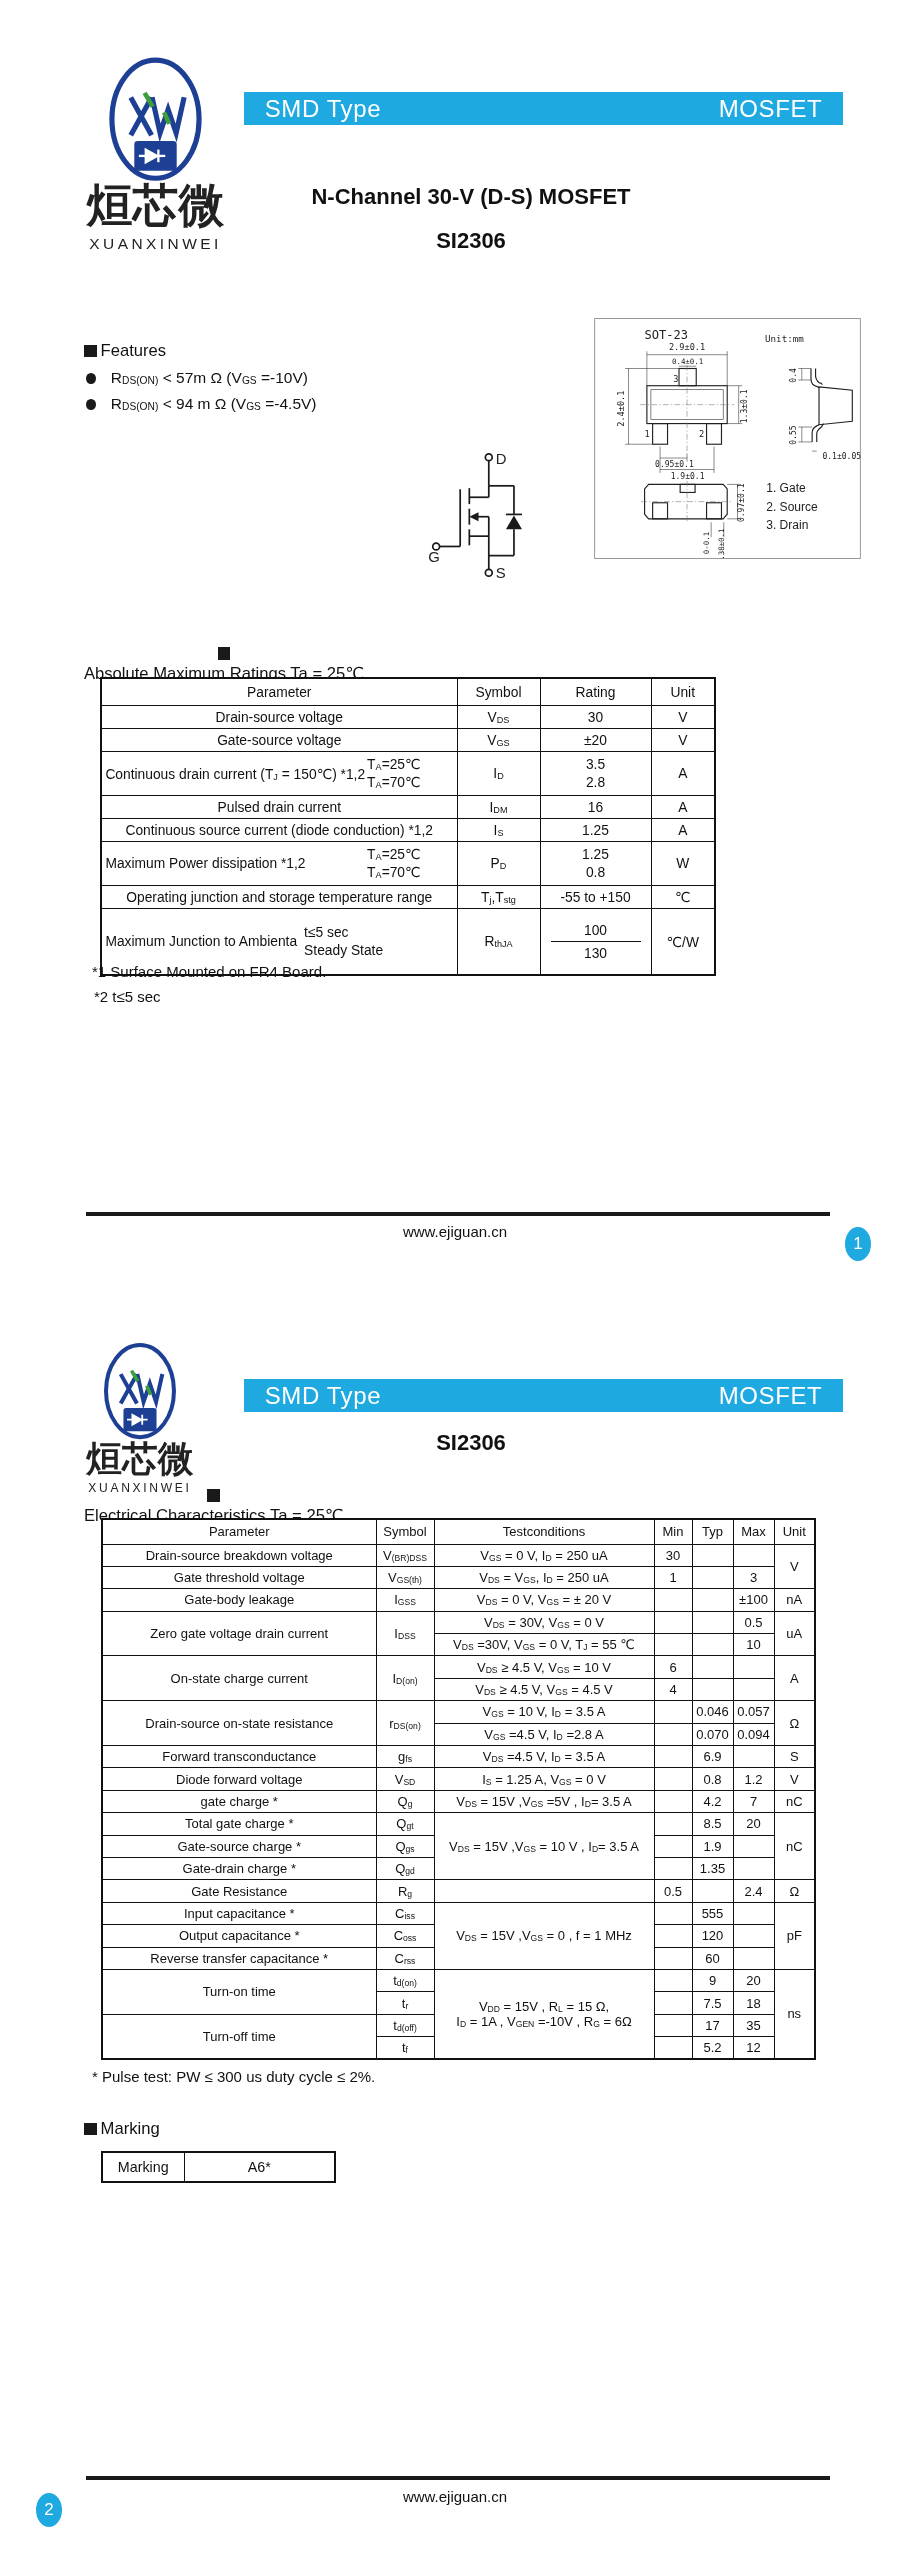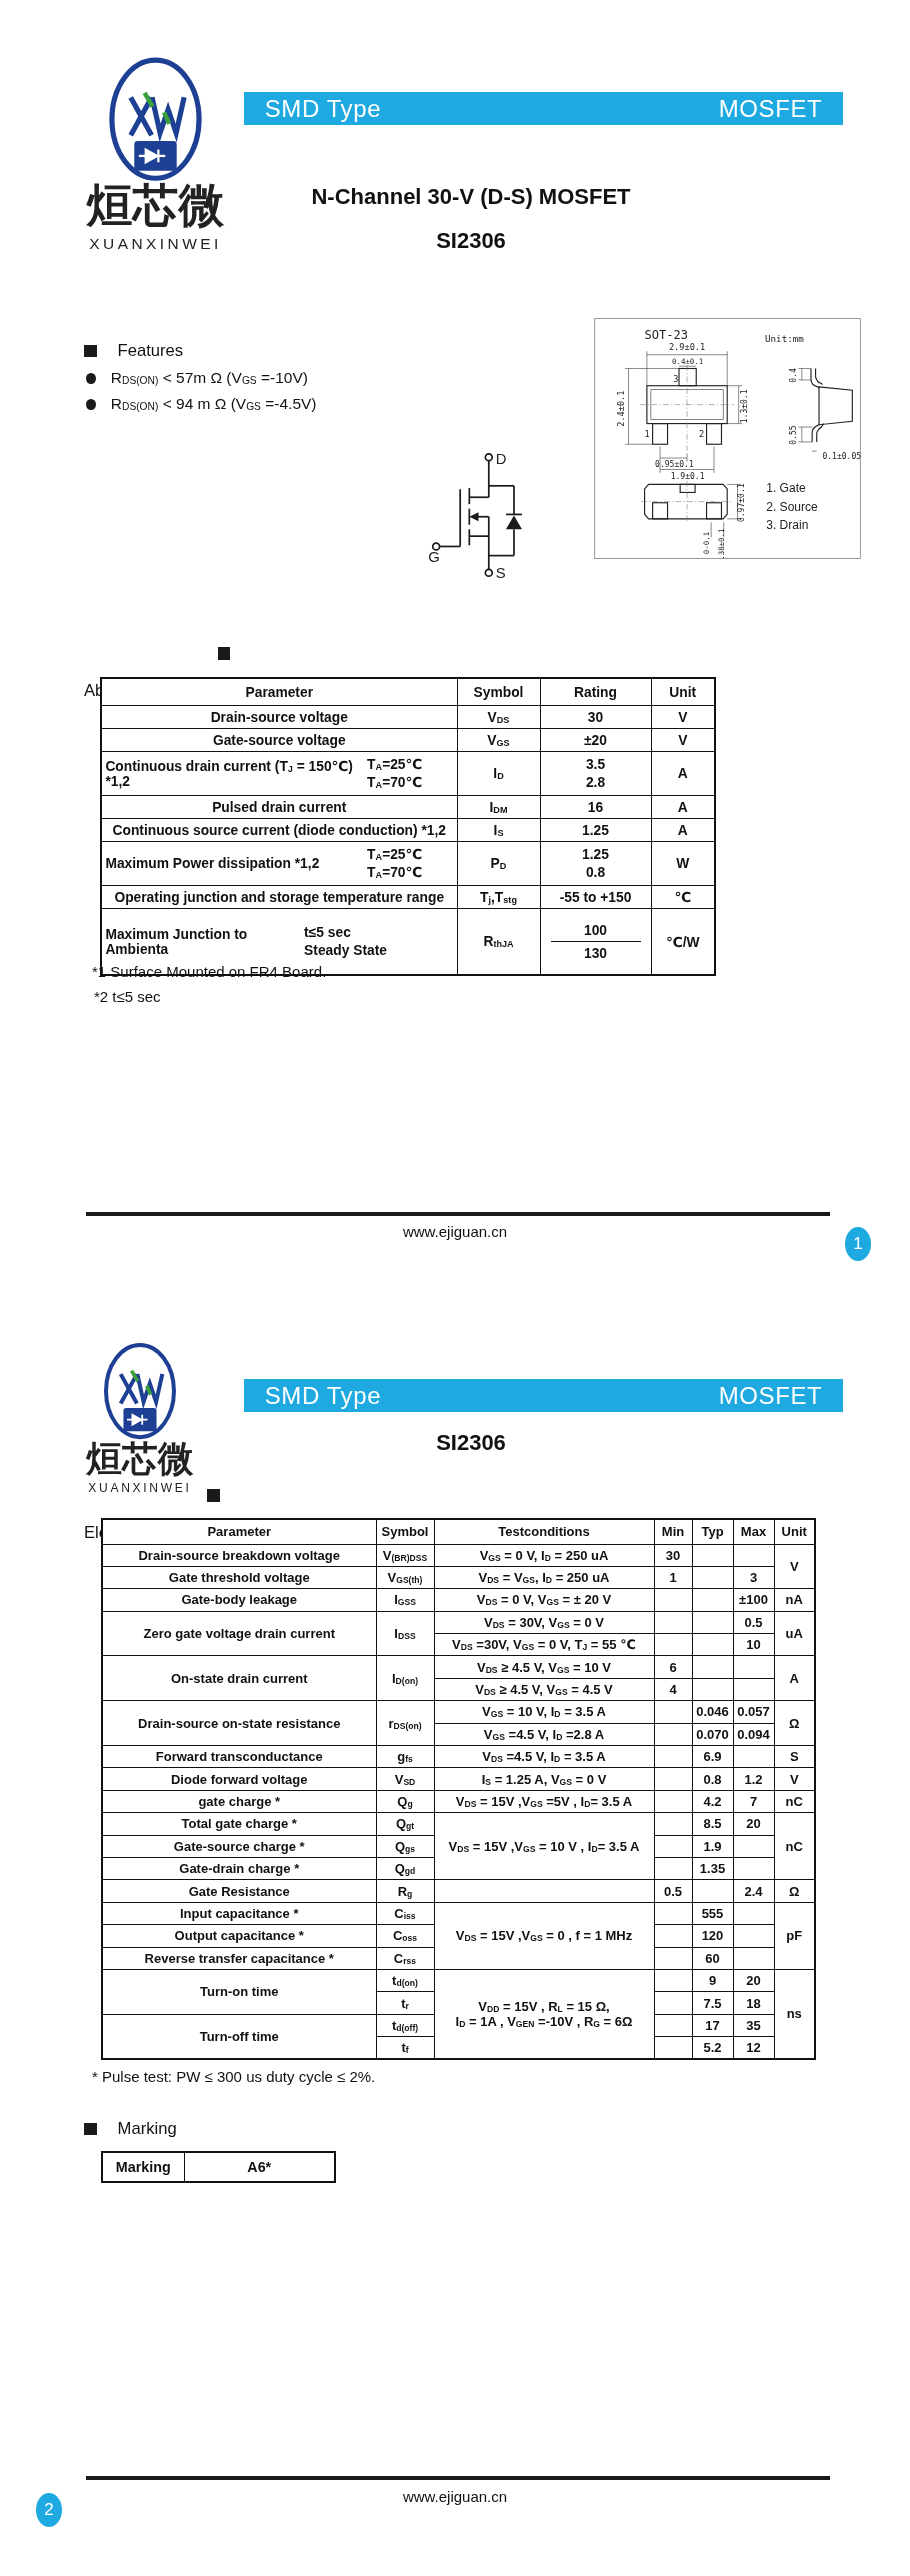--- a/index.html
+++ b/index.html
@@ -4,28 +4,28 @@
 <style>
   html,body{margin:0;padding:0;background:#e8e8e8;}
   .page-wrap{position:relative;width:910px;height:2576px;background:#ffffff;margin:0 auto;
     font-family:"Liberation Sans","DejaVu Sans",sans-serif;color:#111;overflow:hidden;}
   .abs{position:absolute;}
   sub{font-size:66%;vertical-align:-0.12em;line-height:0;letter-spacing:0;}
   .banner{background:var(--accent,#1FA9E1);color:#fff;display:flex;align-items:center;
     justify-content:space-between;padding:0 20.7px;box-sizing:border-box;}
   .banner span{font-size:24px;font-weight:400;letter-spacing:0.6px;}
   .doc-title{width:910px;text-align:center;font-weight:bold;font-size:22px;margin-left:16px;}
-  .sec-head{display:flex;align-items:center;gap:21px;font-size:16.6px;}
+  .sec-head{display:flex;align-items:center;gap:4px;font-size:16.6px;}
   .sq{width:12.6px;height:12.6px;background:#1a1a1a;display:inline-block;}
   .feature-line{display:flex;align-items:center;gap:15px;font-size:15.5px;}
   .dot{width:9.8px;height:11px;background:#1a1a1a;border-radius:50%;display:inline-block;}
   table.dtable{border-collapse:collapse;table-layout:fixed;background:#fff;}
   table.dtable td{border:1.1px solid #111;text-align:center;vertical-align:middle;
     padding:1.1px 3.4px;overflow:hidden;}
-  table.dtable{border:2.3px solid #111;font-weight:bold;}
+  table.dtable{border:2.3px solid #111;}
   td.pl{text-align:left;}
   .abs-t{font-size:13.8px;}
   .abs-t tr{height:23px;}
   .elec-t{font-size:13px;}
   .elec-t tr{height:22.4px;}
   .pcol{display:flex;align-items:center;width:100%;}
   .pcol .main{flex:1;text-align:left;}
   .pcol .rcol{text-align:left;}
   .twoline div{line-height:1.25;}
   .split-cell{padding:10px !important;}
@@ -415,21 +415,21 @@
       <td>0.5</td>
       <td rowspan="2">uA</td>
     </tr>
     <tr>
       <td class="pl">V<sub>DS</sub> =30V, V<sub>GS</sub> = 0 V, T<sub>J</sub> = 55 ℃</td>
       <td></td>
       <td></td>
       <td>10</td>
     </tr>
     <tr>
-      <td class="pl" rowspan="2">On-state drain current</td>
+      <td class="pl" rowspan="2">On-state charge current</td>
       <td rowspan="2">I<sub>D(on)</sub></td>
       <td class="pl">V<sub>DS</sub> ≥ 4.5 V, V<sub>GS</sub> = 10 V</td>
       <td>6</td>
       <td></td>
       <td></td>
       <td rowspan="2">A</td>
     </tr>
     <tr>
       <td class="pl">V<sub>DS</sub> ≥ 4.5 V, V<sub>GS</sub> = 4.5 V</td>
       <td>4</td>

